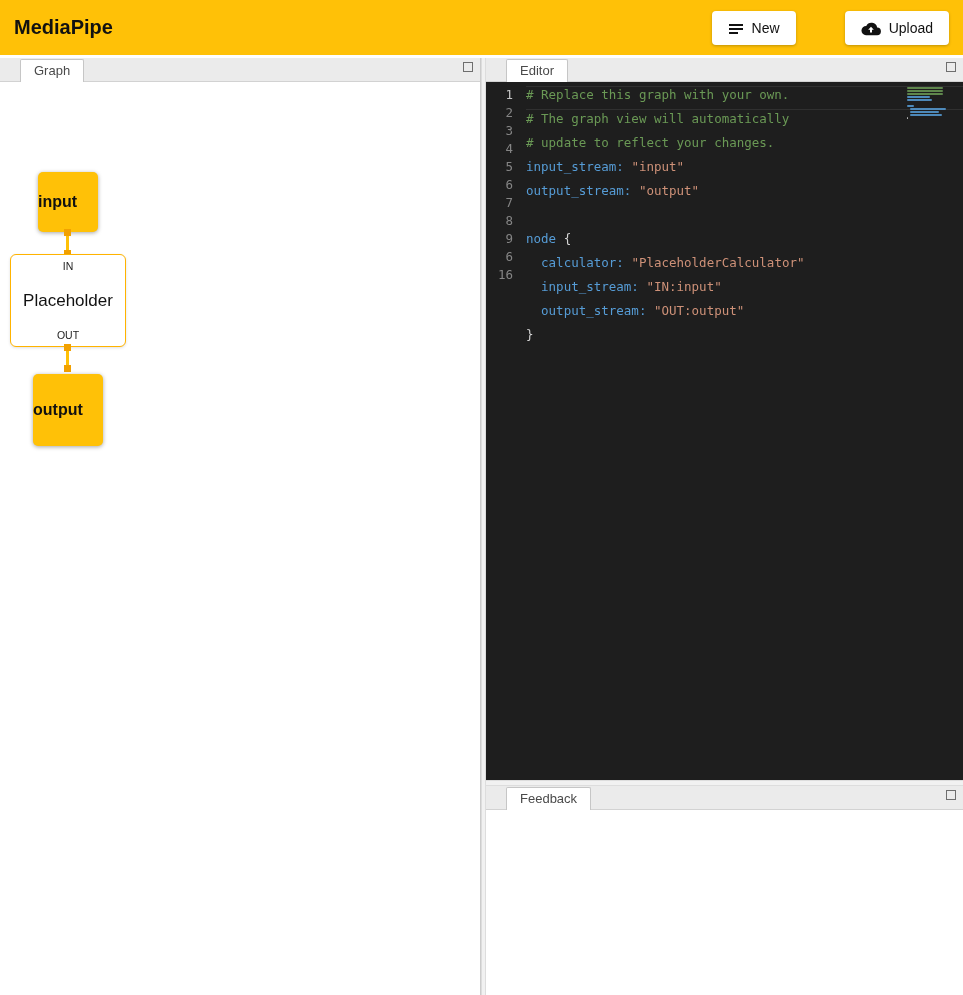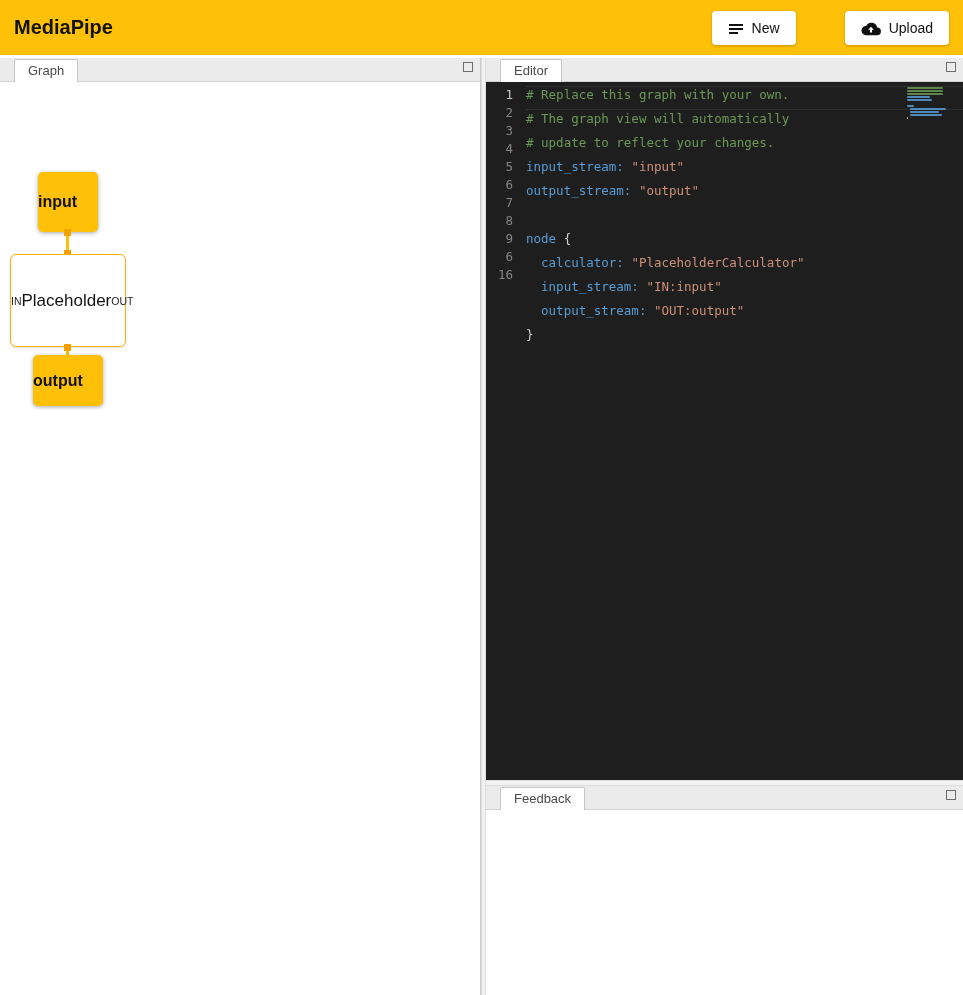--- a/index.html
+++ b/index.html
@@ -31,37 +31,37 @@
   .workspace{flex:1;display:flex;padding-top:3px;background:#fff;min-height:0}
   .v-gutter{width:5px;background:#f1f1f1;border-left:1px solid #ddd;border-right:1px solid #ddd}
   .right-col{flex:1;display:flex;flex-direction:column;min-width:0}
   .h-gutter{height:6px;background:#f1f1f1;border-top:1px solid #ddd;border-bottom:1px solid #ddd}
 
   
   .panel{display:flex;flex-direction:column;min-height:0;position:relative;background:#fff}
   .panel-tabbar{flex:0 0 23px;background:#ebebeb;border-bottom:1px solid #d2d2d2;
     display:flex;align-items:flex-end;position:relative}
   .panel-tab{background:#fff;border:1px solid #c6c6c6;border-bottom:none;
-    font-size:13px;color:#4a4a4a;padding:3px 13px 4px;margin-left:14px;
+    font-size:13px;color:#4a4a4a;padding:3px 13px 4px;margin-left:20px;
     border-radius:2px 2px 0 0;position:relative;top:1px;cursor:default}
   .max-btn{position:absolute;right:7px;top:4px;width:10px;height:10px;
     border:1px solid #6e6e6e;background:transparent;cursor:pointer;padding:0}
 
   
   .graph-panel{flex:0 0 481px;border-right:1px solid #ccc}
   .graph-canvas{flex:1;position:relative;background:#fff;overflow:hidden}
   .gnode{position:absolute;display:flex;align-items:center;justify-content:flex-start;
     border-radius:5px;cursor:pointer}
   .gnode-stream{background:var(--accent);box-shadow:0 1px 4px rgba(0,0,0,.35);
     font-size:16px;font-weight:bold;color:#111}
   #node-input{left:38px;top:90px;width:60px;height:60px}
-  #node-output{left:33px;top:273px;width:70px;height:51px}
+  #node-output{left:33px;top:292px;width:70px;height:72px}
   .gnode-calc{left:10px;top:172px;width:116px;height:93px;background:#fff;
     border:1px solid #FFB300;border-radius:6px;box-shadow:0 1px 3px rgba(0,0,0,.12);
-    display:flex;flex-direction:row;align-items:center;justify-content:space-between;
+    display:flex;flex-direction:column;align-items:center;justify-content:space-between;
     padding:5px 0;cursor:pointer}
   .port-label{font-size:10.5px;color:#222}
   .calc-title{font-size:17px;color:#111}
   .edge{position:absolute;width:7px}
   .edge .wire{position:absolute;left:2px;top:0;bottom:0;width:3px;background:var(--accent)}
   .edge .sq{position:absolute;left:0;width:7px;height:7px;background:var(--edge)}
   .edge .sq.top{top:0}
   .edge .sq.bot{bottom:0}
   #edge-1{left:64px;top:147px;height:28px}
   #edge-2{left:64px;top:262px;height:28px}

